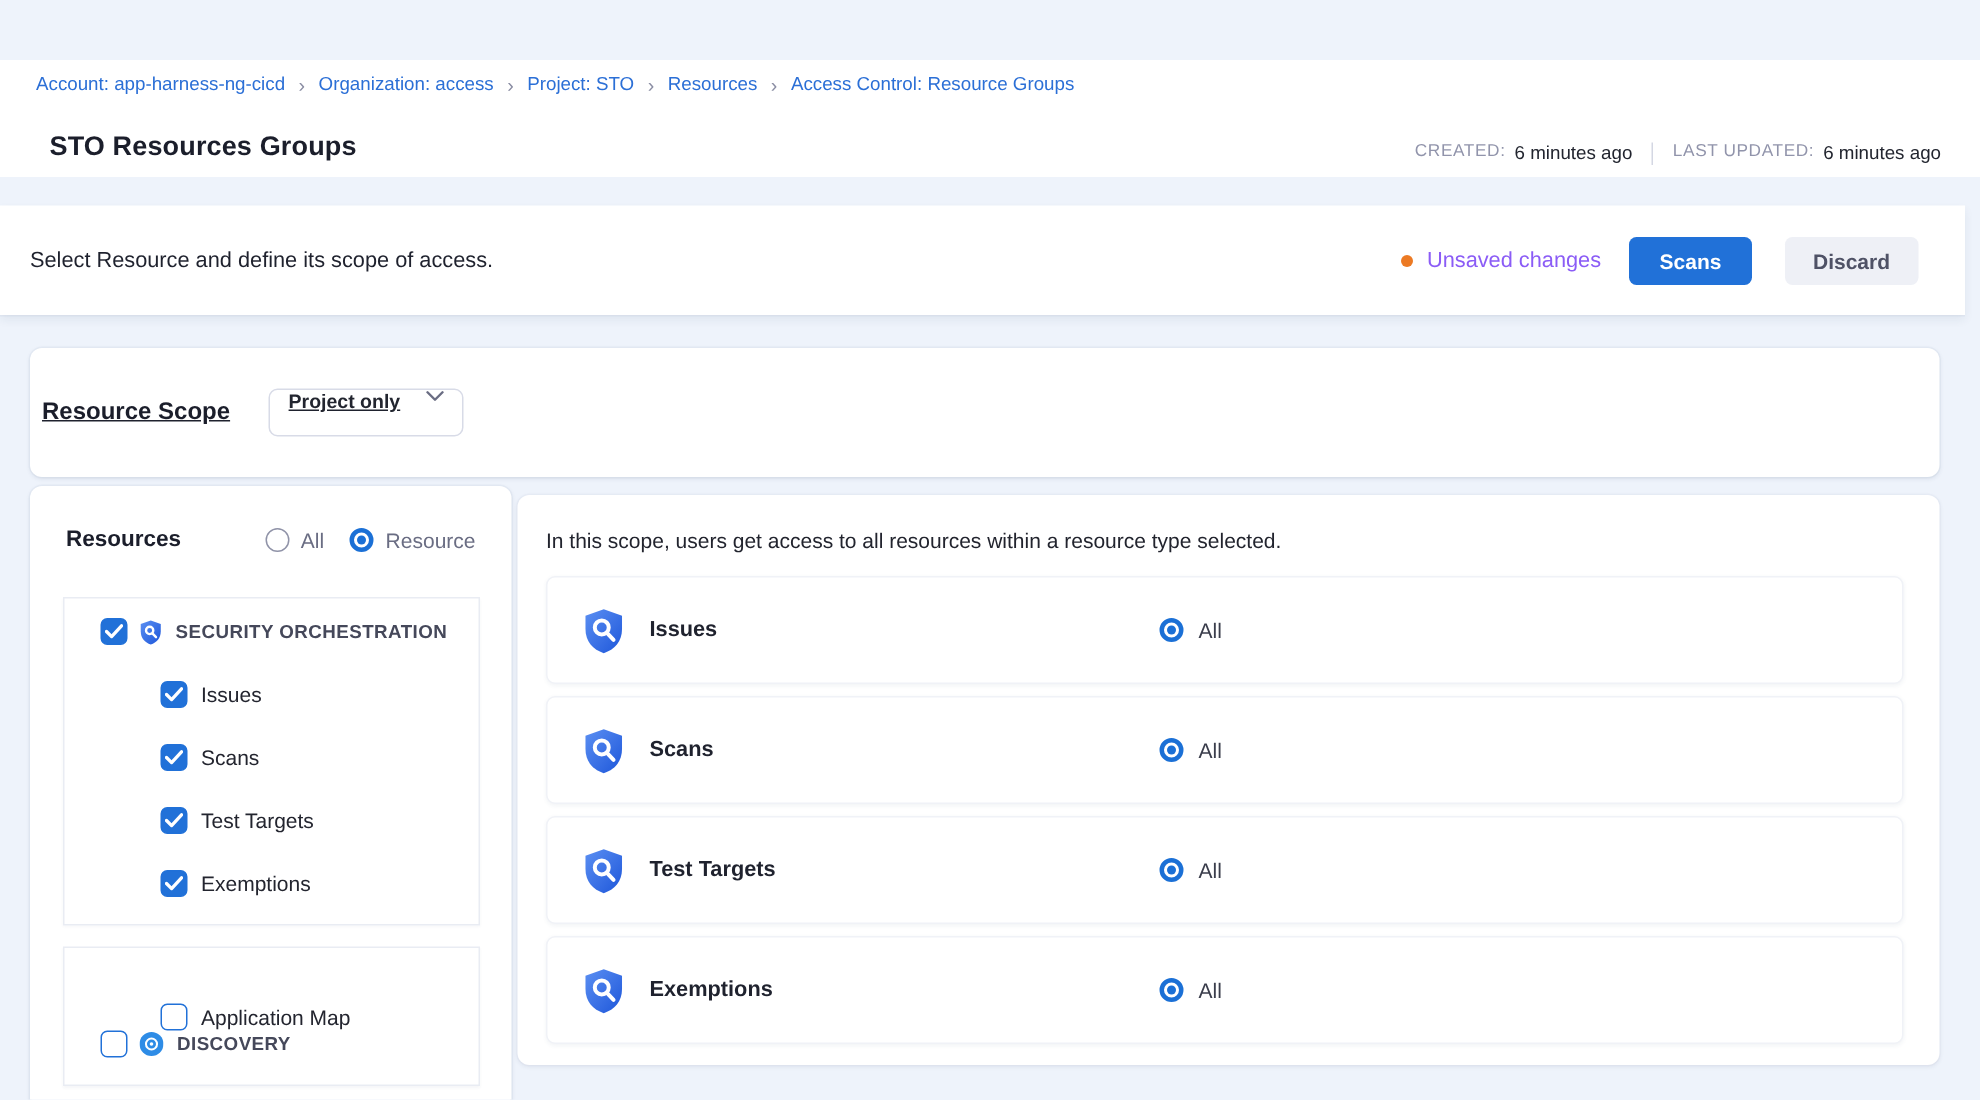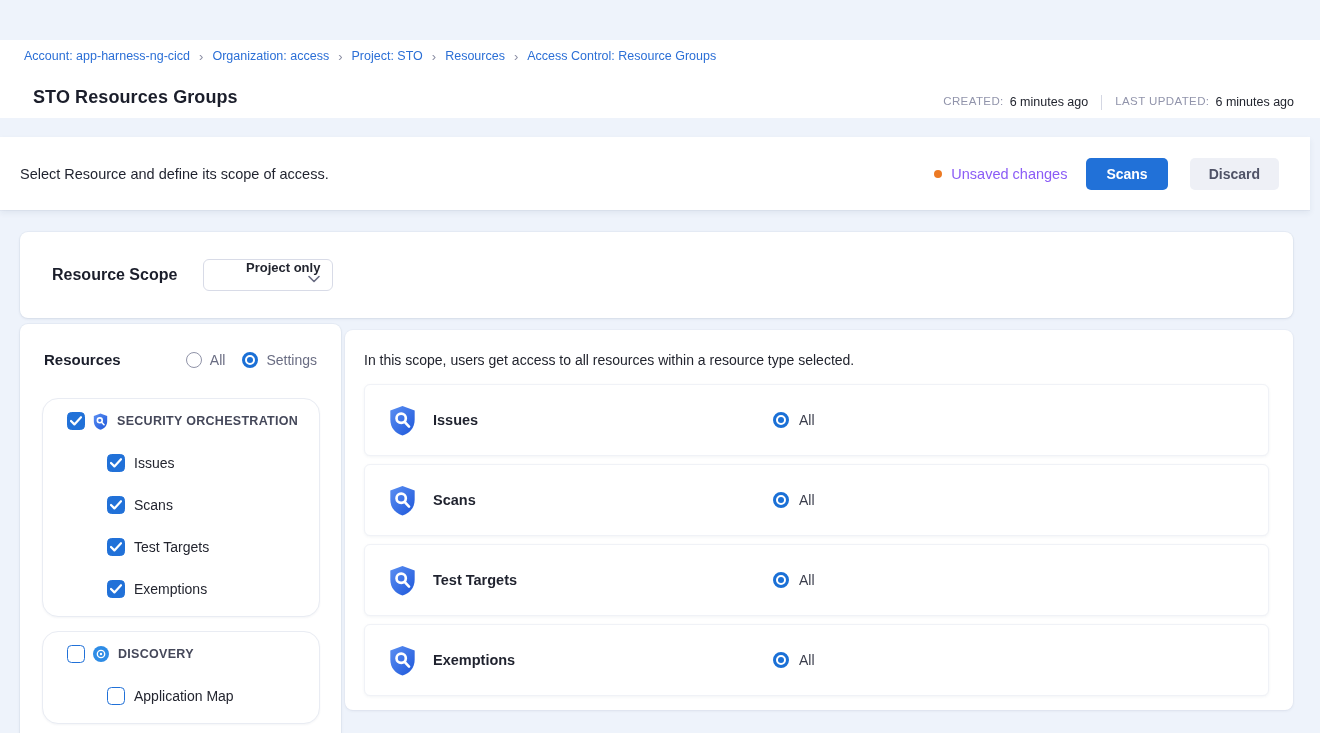--- a/index.html
+++ b/index.html
@@ -48,27 +48,27 @@
     height:32px; border:none; border-radius:5px; font-weight:700; font-size:14px;
     cursor:pointer; font-family:"Liberation Sans", sans-serif;
   }
   .btn-primary { background:#2171d8; color:#ffffff; padding:0 20px; }
   .btn-secondary { background:#eef0f6; color:#4f5266; padding:0 19px; margin-left:22px; }
   
   .scope-card {
     position:absolute; top:232px; left:20px; width:1273px; height:86px;
     background:#fff; border-radius:8px;
     box-shadow:0 1px 3px rgba(35,55,95,.10), 0 0 0 1px rgba(35,55,95,.03);
-    display:flex; align-items:center; padding:0 32px;
+    display:flex; align-items:center; padding:0 8px;text-decoration:underline;
   }
   .scope-label { font-size:16px; font-weight:700; color:#1b1e2b; }
   .select-box {
     margin-left:26px; width:130px; height:32px;
     border:1px solid #d8dbe7; border-radius:6px; background:#fff;
-    display:flex; align-items:flex-end; padding:0 12px; cursor:pointer;flex-direction:column;
+    display:flex; align-items:flex-start; padding:0 12px; cursor:pointer;
   }
   .select-value { font-size:13px; font-weight:600; color:#22252f; }
   .select-chevron { margin-left:auto; display:flex; }
   
   .left-panel {
     position:absolute; top:324px; left:20px; width:321px; height:420px;
     background:#fff; border-radius:8px 8px 0 0;
     box-shadow:0 1px 3px rgba(35,55,95,.10), 0 0 0 1px rgba(35,55,95,.03);
   }
   .res-head { display:flex; align-items:center; padding:27px 24px 0 24px; }
@@ -82,21 +82,21 @@
     display:inline-block; position:relative; cursor:pointer; flex:none;
   }
   .radio.checked { border:3px solid #1b70d6; }
   .radio.checked::after {
     content:""; position:absolute; top:2px; left:2px;
     width:6px; height:6px; border-radius:50%; background:#1b70d6;
   }
   .radio-opt .opt-label { margin-left:8px; font-size:14px; color:#6a6d83; }
   .subcard {
     margin:30px 20px 14px 22px; width:278px;
-    border:1px solid #e9ecf3; border-radius:16px; background:#fff;
+    border:1px solid #e9ecf3; border-radius:0; background:#fff;
     box-shadow:0 1px 2px rgba(35,55,95,.05);
     padding:13px 0 18px 0;
   }
   .subcard + .subcard { margin-top:14px; }
   .tree-row { display:flex; align-items:center; }
   .tree-row.group { padding-left:24px; }
   .tree-row.child { padding-left:64px; margin-top:24px; }
   .cb {
     width:18px; height:18px; border-radius:4.5px;
     border:1.5px solid #2171d8; background:#fff;
@@ -192,21 +192,21 @@
 <div class="left-panel">
   <div class="res-head">
     <span class="res-title">Resources</span>
     <div class="head-radios">
       <span class="radio-opt">
         <span class="radio"></span>
         <span class="opt-label">All</span>
       </span>
       <span class="radio-opt">
         <span class="radio checked"></span>
-        <span class="opt-label">Settings</span>
+        <span class="opt-label">Resource</span>
       </span>
     </div>
   </div>
 
   <div class="subcard">
     <div class="tree-row group">
       <span class="cb checked">
         <svg width="12" height="10" viewBox="0 0 12 10">
             <path d="M1 5l3.4 3.4L11 1.2" stroke="#fff" stroke-width="2.2" fill="none" stroke-linecap="round" stroke-linejoin="round"></path>
           </svg>
@@ -248,43 +248,43 @@
       <span class="cb checked">
         <svg width="12" height="10" viewBox="0 0 12 10">
             <path d="M1 5l3.4 3.4L11 1.2" stroke="#fff" stroke-width="2.2" fill="none" stroke-linecap="round" stroke-linejoin="round"></path>
           </svg>
       </span>
       <span class="child-label">Exemptions</span>
     </div>
   </div>
 
   <div class="subcard">
+    <div class="tree-row child">
+      <span class="cb">
+        <svg width="12" height="10" viewBox="0 0 12 10">
+            <path d="M1 5l3.4 3.4L11 1.2" stroke="#fff" stroke-width="2.2" fill="none" stroke-linecap="round" stroke-linejoin="round"></path>
+          </svg>
+      </span>
+      <span class="child-label">Application Map</span>
+    </div>
     <div class="tree-row group">
       <span class="cb">
         <svg width="12" height="10" viewBox="0 0 12 10">
             <path d="M1 5l3.4 3.4L11 1.2" stroke="#fff" stroke-width="2.2" fill="none" stroke-linecap="round" stroke-linejoin="round"></path>
           </svg>
       </span>
       <span class="tree-icon">
         <svg width="16" height="16" viewBox="0 0 20 20">
             <circle cx="10" cy="10" r="10" fill="#2e8ce6"></circle>
             <circle cx="10" cy="10" r="4.6" stroke="#fff" stroke-width="1.7" fill="none"></circle>
             <circle cx="10" cy="10" r="1.5" fill="#fff"></circle>
           </svg>
       </span>
       <span class="group-label">DISCOVERY</span>
     </div>
-    <div class="tree-row child">
-      <span class="cb">
-        <svg width="12" height="10" viewBox="0 0 12 10">
-            <path d="M1 5l3.4 3.4L11 1.2" stroke="#fff" stroke-width="2.2" fill="none" stroke-linecap="round" stroke-linejoin="round"></path>
-          </svg>
-      </span>
-      <span class="child-label">Application Map</span>
-    </div>
   </div>
 </div>
 
 <div class="right-panel">
   <div class="panel-desc">In this scope, users get access to all resources within a resource type selected.</div>
   <div class="res-rows">
 
     <div class="res-row">
       <span class="row-icon">
         <svg width="27" height="31" viewBox="0 0 24 28">

